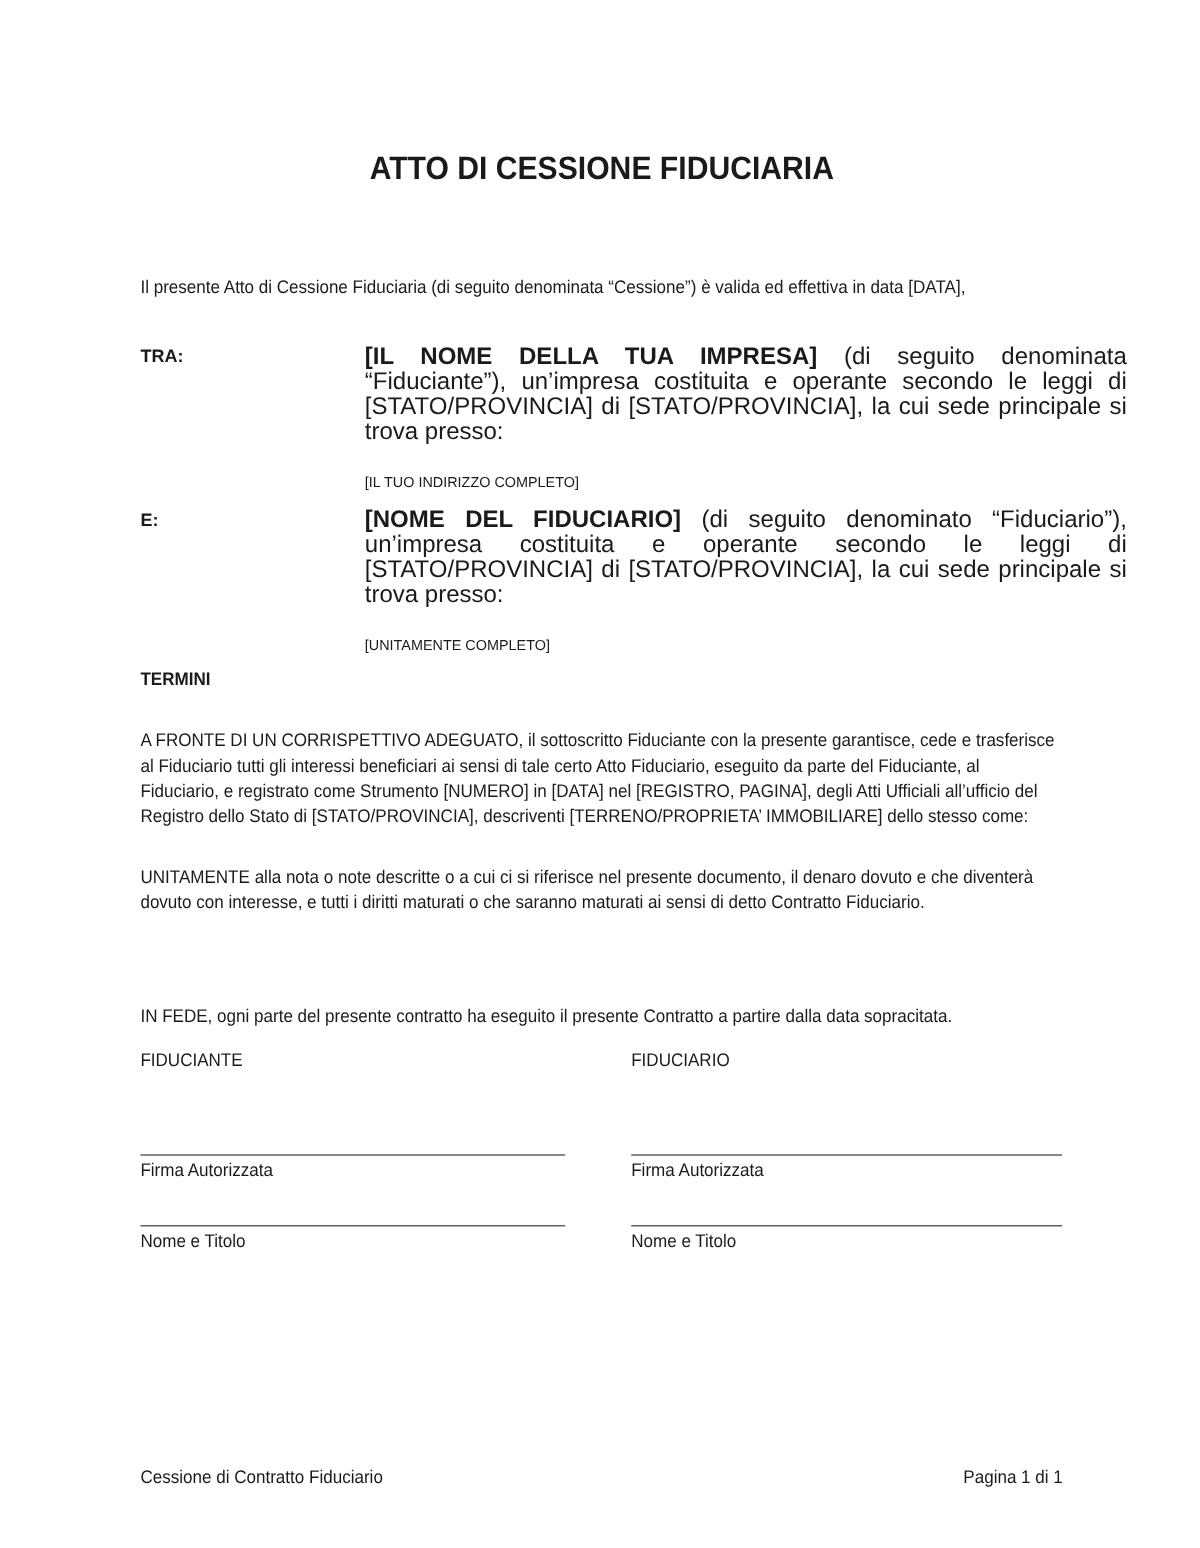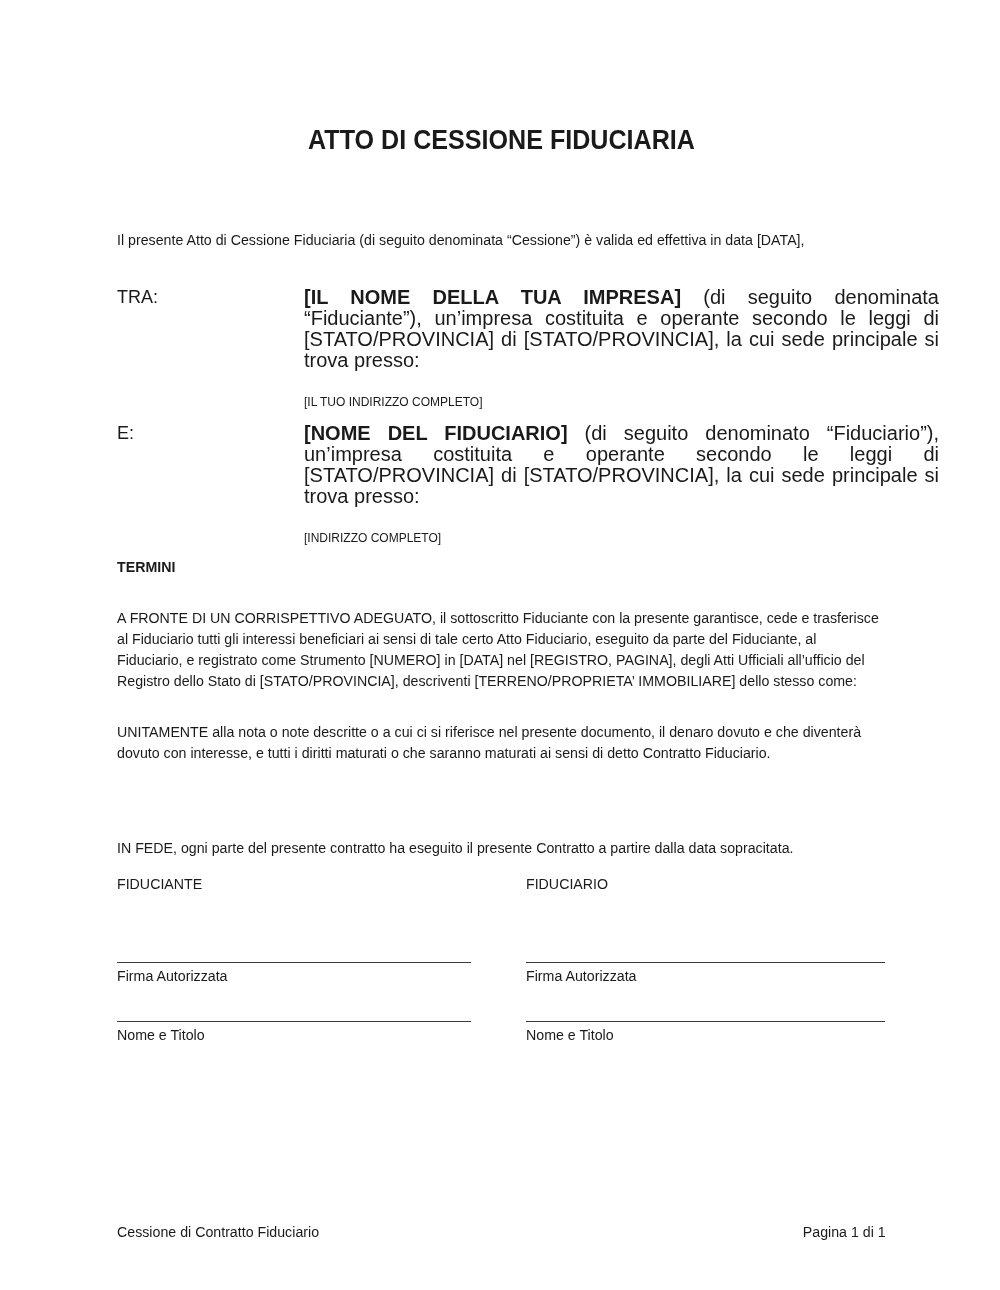--- a/index.html
+++ b/index.html
@@ -70,22 +70,22 @@
     left: 0;
     width: 822px;
   }
   .party-tra { top: 275px; }
   .party-e   { top: 411px; }
 
   .party-label {
     position: absolute;
     left: 0;
     top: 0;
-    font-weight: normal;
-    font-size: 18px;
+    font-weight: bold;
+    font-size: 15px;
     line-height: 21px;
   }
   .party-body {
     margin-left: 187px;   
     width: 635px;
     text-align: justify;
     font-size: 20px;
     line-height: 21px;
   }
   .party-body b { font-weight: bold; }
@@ -199,21 +199,21 @@
         <b>[IL NOME DELLA TUA IMPRESA]</b><span> (di seguito denominata “Fiduciante”), un’impresa costituita e operante secondo le leggi di [STATO/PROVINCIA] di [STATO/PROVINCIA], la cui sede principale si trova presso:</span>
       </div>
       <div class="party-addr">[IL TUO INDIRIZZO COMPLETO]</div>
     </div>
 
     <div class="party party-e">
       <span class="party-label">E:</span>
       <div class="party-body">
         <b>[NOME DEL FIDUCIARIO]</b><span> (di seguito denominato “Fiduciario”), un’impresa costituita e operante secondo le leggi di [STATO/PROVINCIA] di [STATO/PROVINCIA], la cui sede principale si trova presso:</span>
       </div>
-      <div class="party-addr">[INDIRIZZO COMPLETO]</div>
+      <div class="party-addr">[UNITAMENTE COMPLETO]</div>
     </div>
 
     <div class="section-head">TERMINI</div>
 
     <p class="body-text p-termini">A FRONTE DI UN CORRISPETTIVO ADEGUATO, il sottoscritto Fiduciante con la presente garantisce, cede e trasferisce al Fiduciario tutti gli interessi beneficiari ai sensi di tale certo Atto Fiduciario, eseguito da parte del Fiduciante, al Fiduciario, e registrato come Strumento [NUMERO] in [DATA] nel [REGISTRO, PAGINA], degli Atti Ufficiali all’ufficio del Registro dello Stato di [STATO/PROVINCIA], descriventi [TERRENO/PROPRIETA’ IMMOBILIARE] dello stesso come:</p>
 
     <p class="body-text p-unitamente">UNITAMENTE alla nota o note descritte o a cui ci si riferisce nel presente documento, il denaro dovuto e che diventerà dovuto con interesse, e tutti i diritti maturati o che saranno maturati ai sensi di detto Contratto Fiduciario.</p>
 
     <p class="body-text p-infede">IN FEDE, ogni parte del presente contratto ha eseguito il presente Contratto a partire dalla data sopracitata.</p>
 

